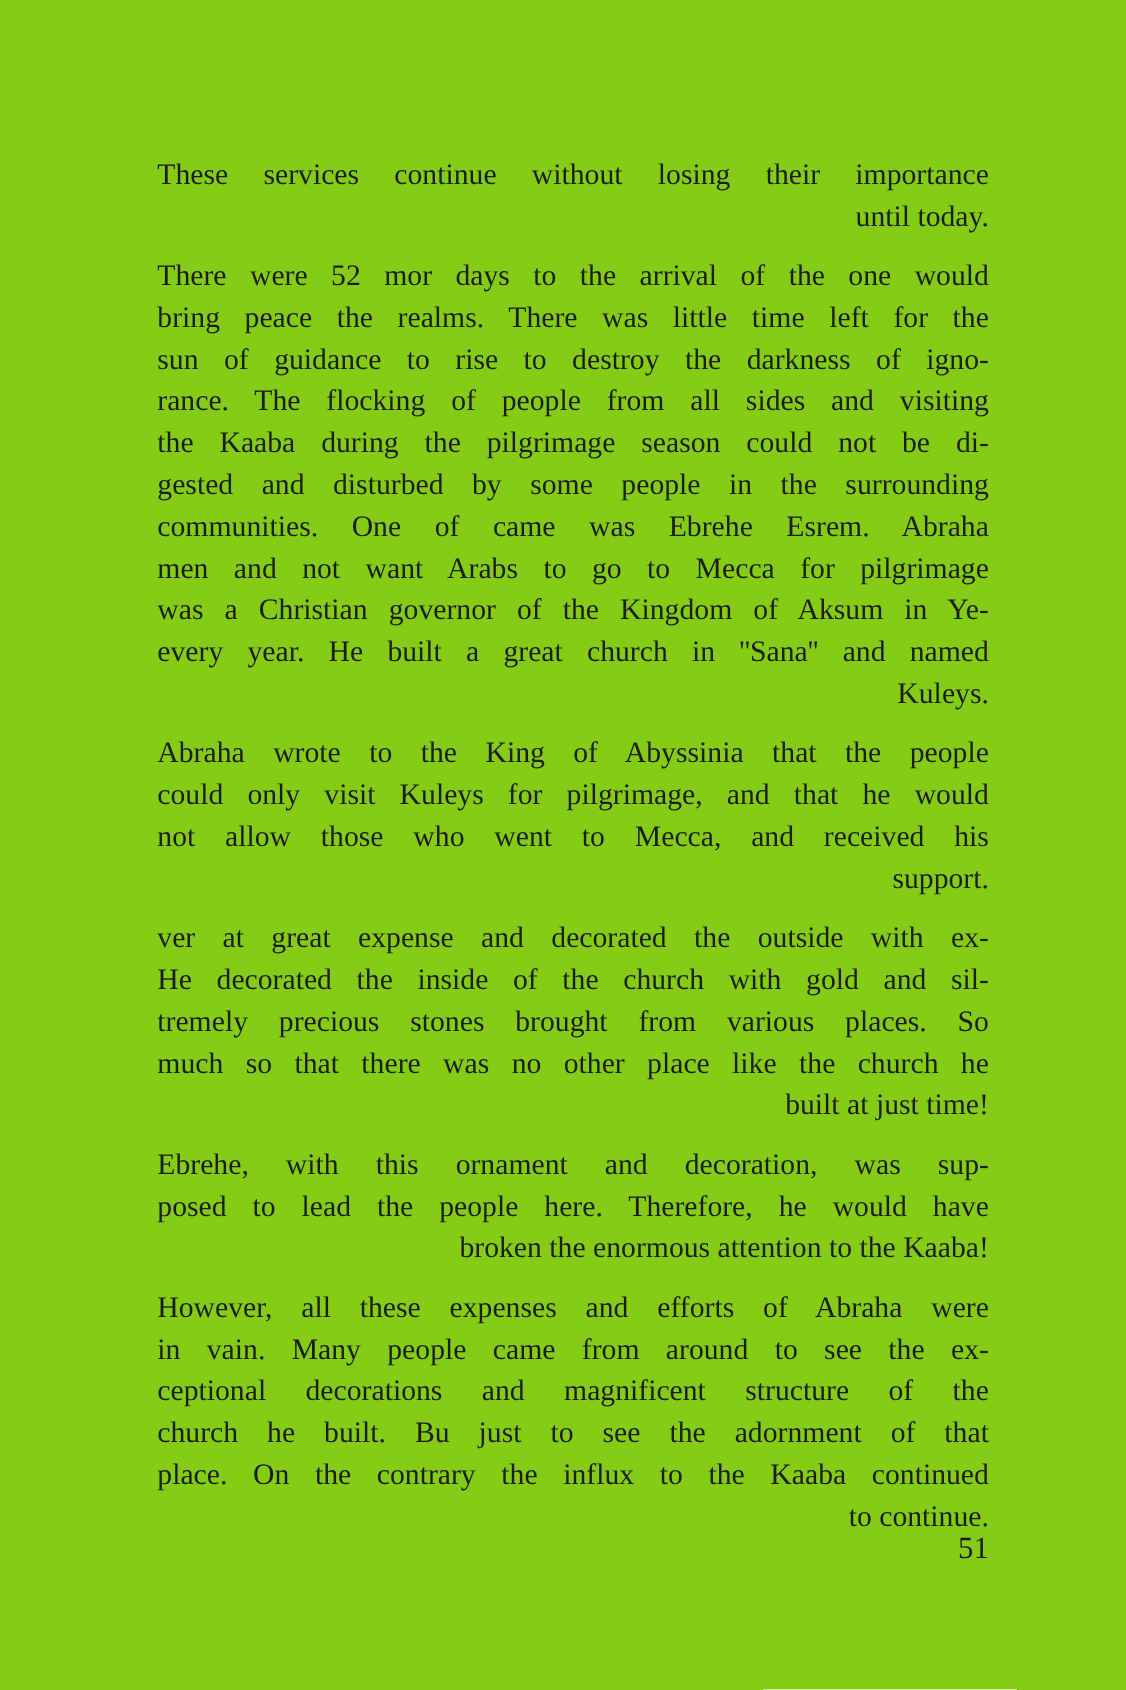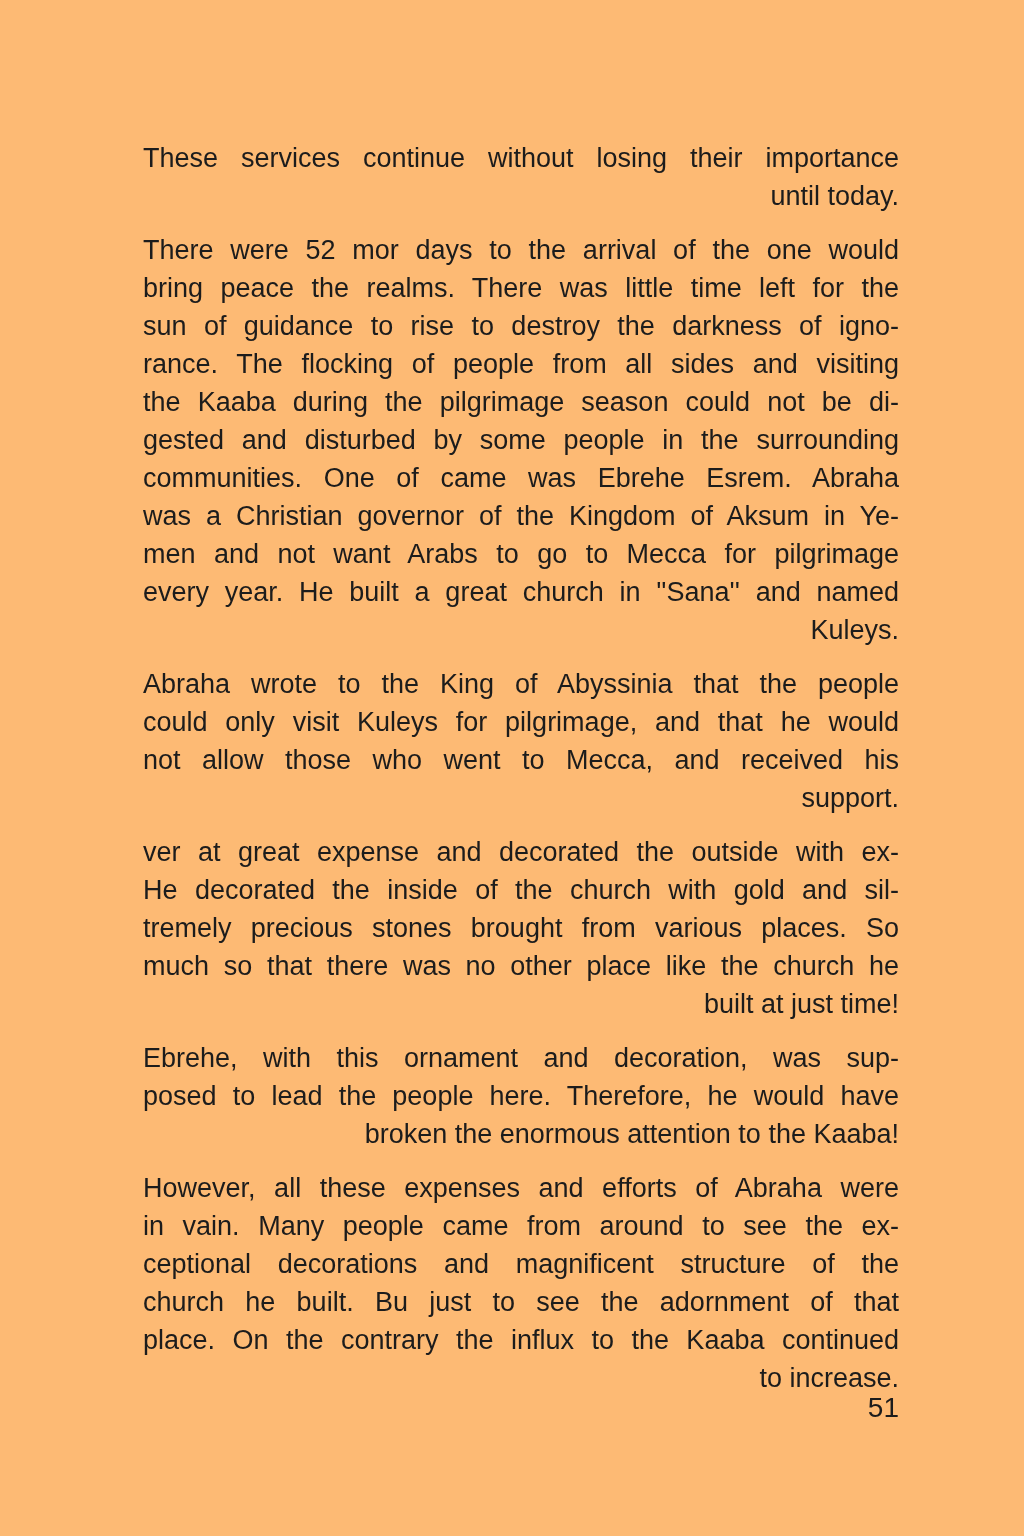--- a/index.html
+++ b/index.html
@@ -4,23 +4,23 @@
 <style>
   html, body {
     margin: 0;
     padding: 0;
     background: #ffffff;
   }
   .page {
     position: relative;
     width: 1024px;
     height: 1536px;
-    background: #fdba74;
+    background: #84cc16;
     overflow: hidden;
-    font-family: Liberation Sans, sans-serif;
+    font-family: Liberation Serif, serif;
     color: #1c1c1c;
   }
   .text-block {
     position: absolute;
     left: 143px;
     top: 139px;
     width: 756px;
   }
   .paragraph {
     margin: 0 0 16px 0;
@@ -58,22 +58,22 @@
         <div class="line">until today.</div>
       </div>
       <div class="paragraph">
         <div class="line just">There were 52 mor days to the arrival of the one would</div>
         <div class="line just">bring peace the realms. There was little time left for the</div>
         <div class="line just">sun of guidance to rise to destroy the darkness of igno-</div>
         <div class="line just">rance. The flocking of people from all sides and visiting</div>
         <div class="line just">the Kaaba during the pilgrimage season could not be di-</div>
         <div class="line just">gested and disturbed by some people in the surrounding</div>
         <div class="line just">communities. One of came was Ebrehe Esrem. Abraha</div>
+        <div class="line just">men and not want Arabs to go to Mecca for pilgrimage</div>
         <div class="line just">was a Christian governor of the Kingdom of Aksum in Ye-</div>
-        <div class="line just">men and not want Arabs to go to Mecca for pilgrimage</div>
         <div class="line just">every year. He built a great church in ''Sana'' and named</div>
         <div class="line">Kuleys.</div>
       </div>
       <div class="paragraph">
         <div class="line just">Abraha wrote to the King of Abyssinia that the people</div>
         <div class="line just">could only visit Kuleys for pilgrimage, and that he would</div>
         <div class="line just">not allow those who went to Mecca, and received his</div>
         <div class="line">support.</div>
       </div>
       <div class="paragraph">
@@ -87,17 +87,17 @@
         <div class="line just">Ebrehe, with this ornament and decoration, was sup-</div>
         <div class="line just">posed to lead the people here. Therefore, he would have</div>
         <div class="line">broken the enormous attention to the Kaaba!</div>
       </div>
       <div class="paragraph">
         <div class="line just">However, all these expenses and efforts of Abraha were</div>
         <div class="line just">in vain. Many people came from around to see the ex-</div>
         <div class="line just">ceptional decorations and magnificent structure of the</div>
         <div class="line just">church he built. Bu just to see the adornment of that</div>
         <div class="line just">place. On the contrary the influx to the Kaaba continued</div>
-        <div class="line">to increase.</div>
+        <div class="line">to continue.</div>
       </div>
     </div>
   <div class="page-number">51</div>
 </div>
 
 </body></html>

